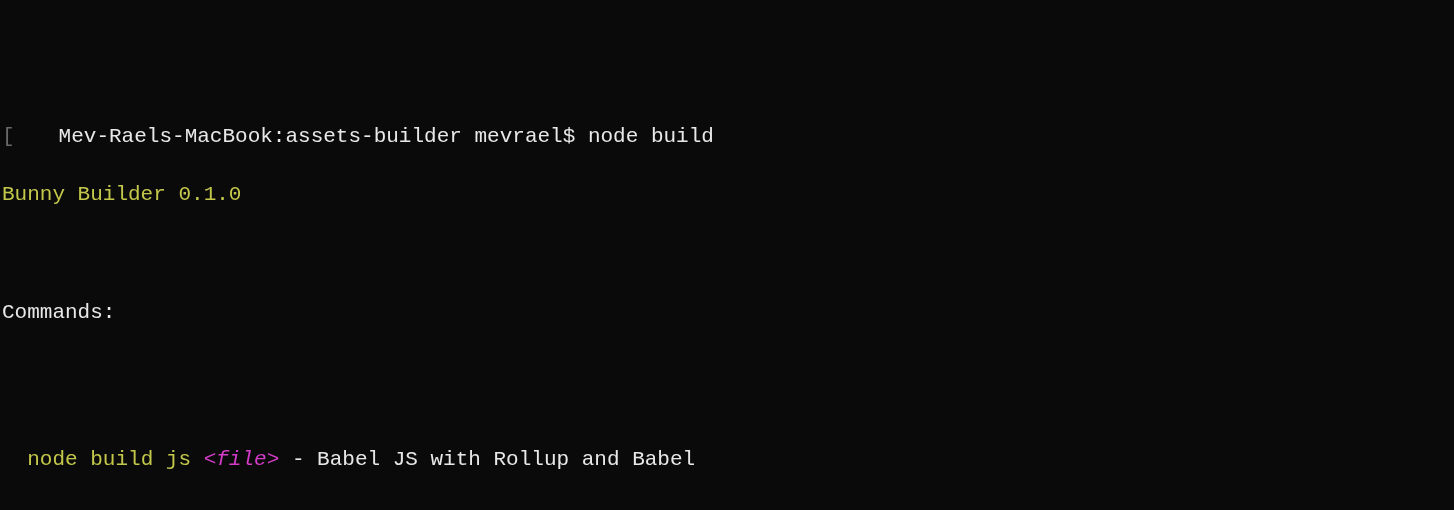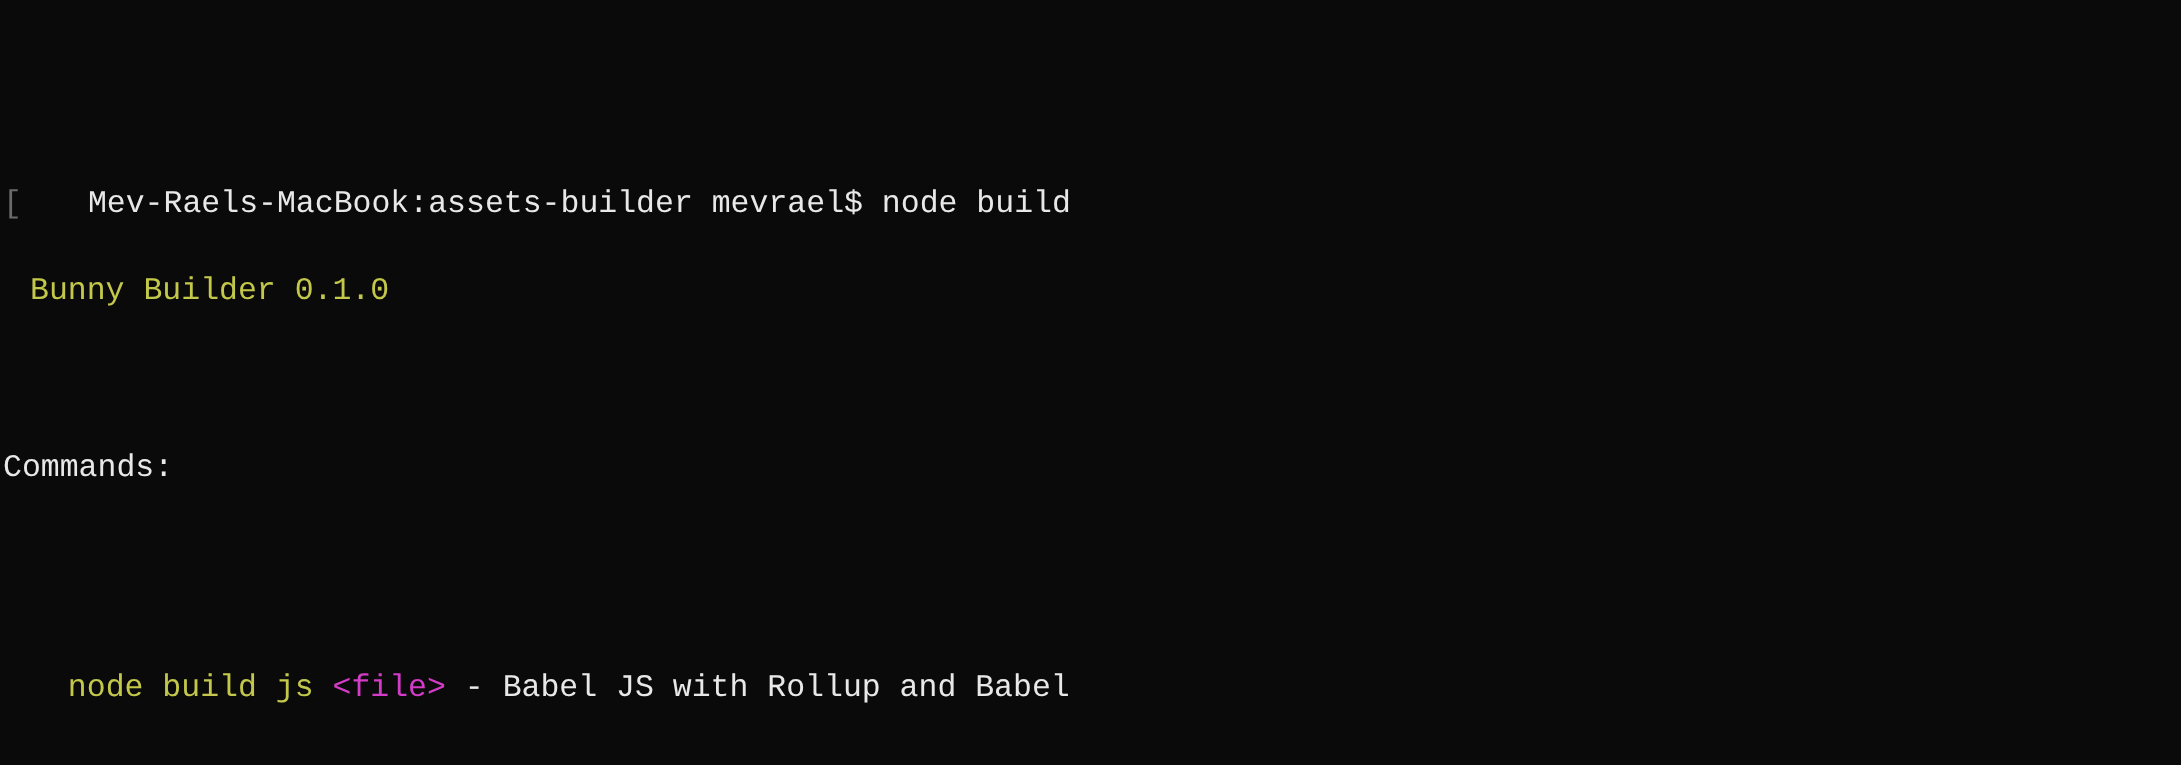--- a/index.html
+++ b/index.html
@@ -21,24 +21,24 @@
     }
     .bracket {
       color: #6a6a6a;
     }
     .host {
       color: #e8e8e8;
       padding-left: 44px;
     }
     .yellow {
       color: #c3c84a;
-      margin-left: 18px;
     }
     .magenta {
       color: #d33cc8;
+      font-style: italic;
     }
     .white {
       color: #e8e8e8;
       margin-top: 37px;
     }
     .line {
       display: block;
     }
   </style>
 </head>

